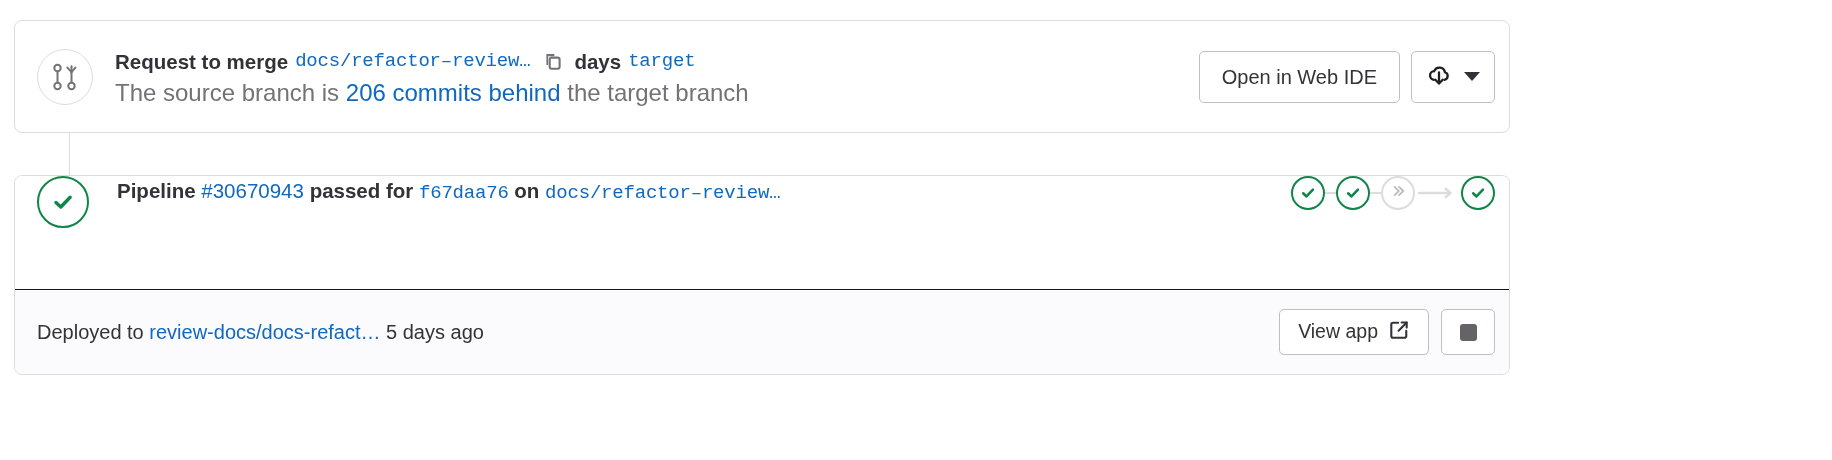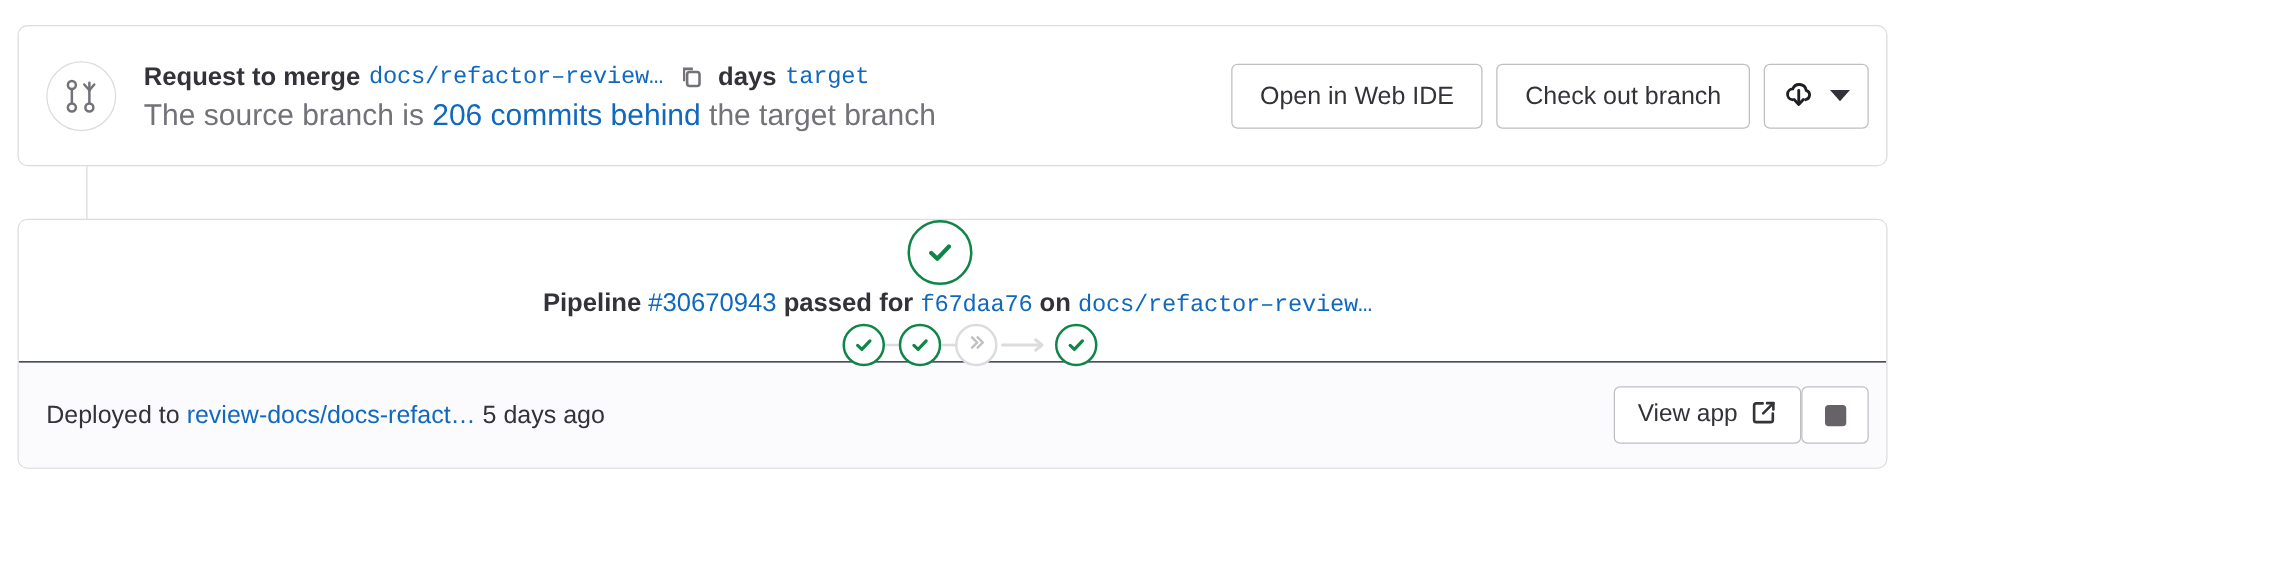--- a/index.html
+++ b/index.html
@@ -147,24 +147,23 @@
 
   
   .pipe-card {
     margin-top: 42px;
     overflow: hidden;
   }
 
   .pipe-main {
     height: 113px;
     display: flex;
-    align-items: center;
+    align-items: flex-start;
     padding: 0 14px 0 22px;
     background: #fff;
-    flex-direction: column;
   }
 
   .status-circle {
     flex: 0 0 auto;
     width: 48px;
     height: 48px;
     border-radius: 50%;
     border: 2px solid #108548;
     display: flex;
     align-items: center;
@@ -239,20 +238,21 @@
     color: #333238;
     white-space: nowrap;
   }
   .deploy-text .lnk { color: #1068bf; cursor: pointer; }
   .deploy-text .muted { color: #333238; }
 
   .deploy-actions {
     flex: 0 0 auto;
     display: flex;
     align-items: flex-end;
+    gap: 12px;
   }
   .btn-sm {
     height: 46px;
     font-size: 19.5px;
     padding: 0 18px;
     gap: 10px;
     border-radius: 5px;
   }
   .btn-square {
     width: 54px;
@@ -304,21 +304,20 @@
       <div class="mr-sub">
         <span>The source branch is</span>
         <span class="lnk">206 commits behind</span>
         <span>the target branch</span>
       </div>
 
     </div>
 
     <div class="mr-actions">
       <button class="btn">Open in Web IDE</button>
-      <button class="btn">Check out branch</button>
       <button class="btn btn-icononly">
         <span>
           <svg width="26" height="26" viewBox="0 0 24 24" fill="none" aria-hidden="true">
             <path d="M7.2 16.4a4.0 4.0 0 0 1 .35-7.96 5.2 5.2 0 0 1 9.95 1.0 3.6 3.6 0 0 1-.4 6.96" stroke="#1f1e24" stroke-width="2.1" stroke-linecap="round" fill="none"></path>
             <path d="M12 9.6 V19.4" stroke="#1f1e24" stroke-width="2.1" stroke-linecap="round"></path>
             <path d="M8.6 16.3 L12 19.9 L15.4 16.3" stroke="#1f1e24" stroke-width="2.1" stroke-linecap="round" stroke-linejoin="round" fill="none"></path>
           </svg>
         </span>
         <span class="caret"></span>
       </button>

